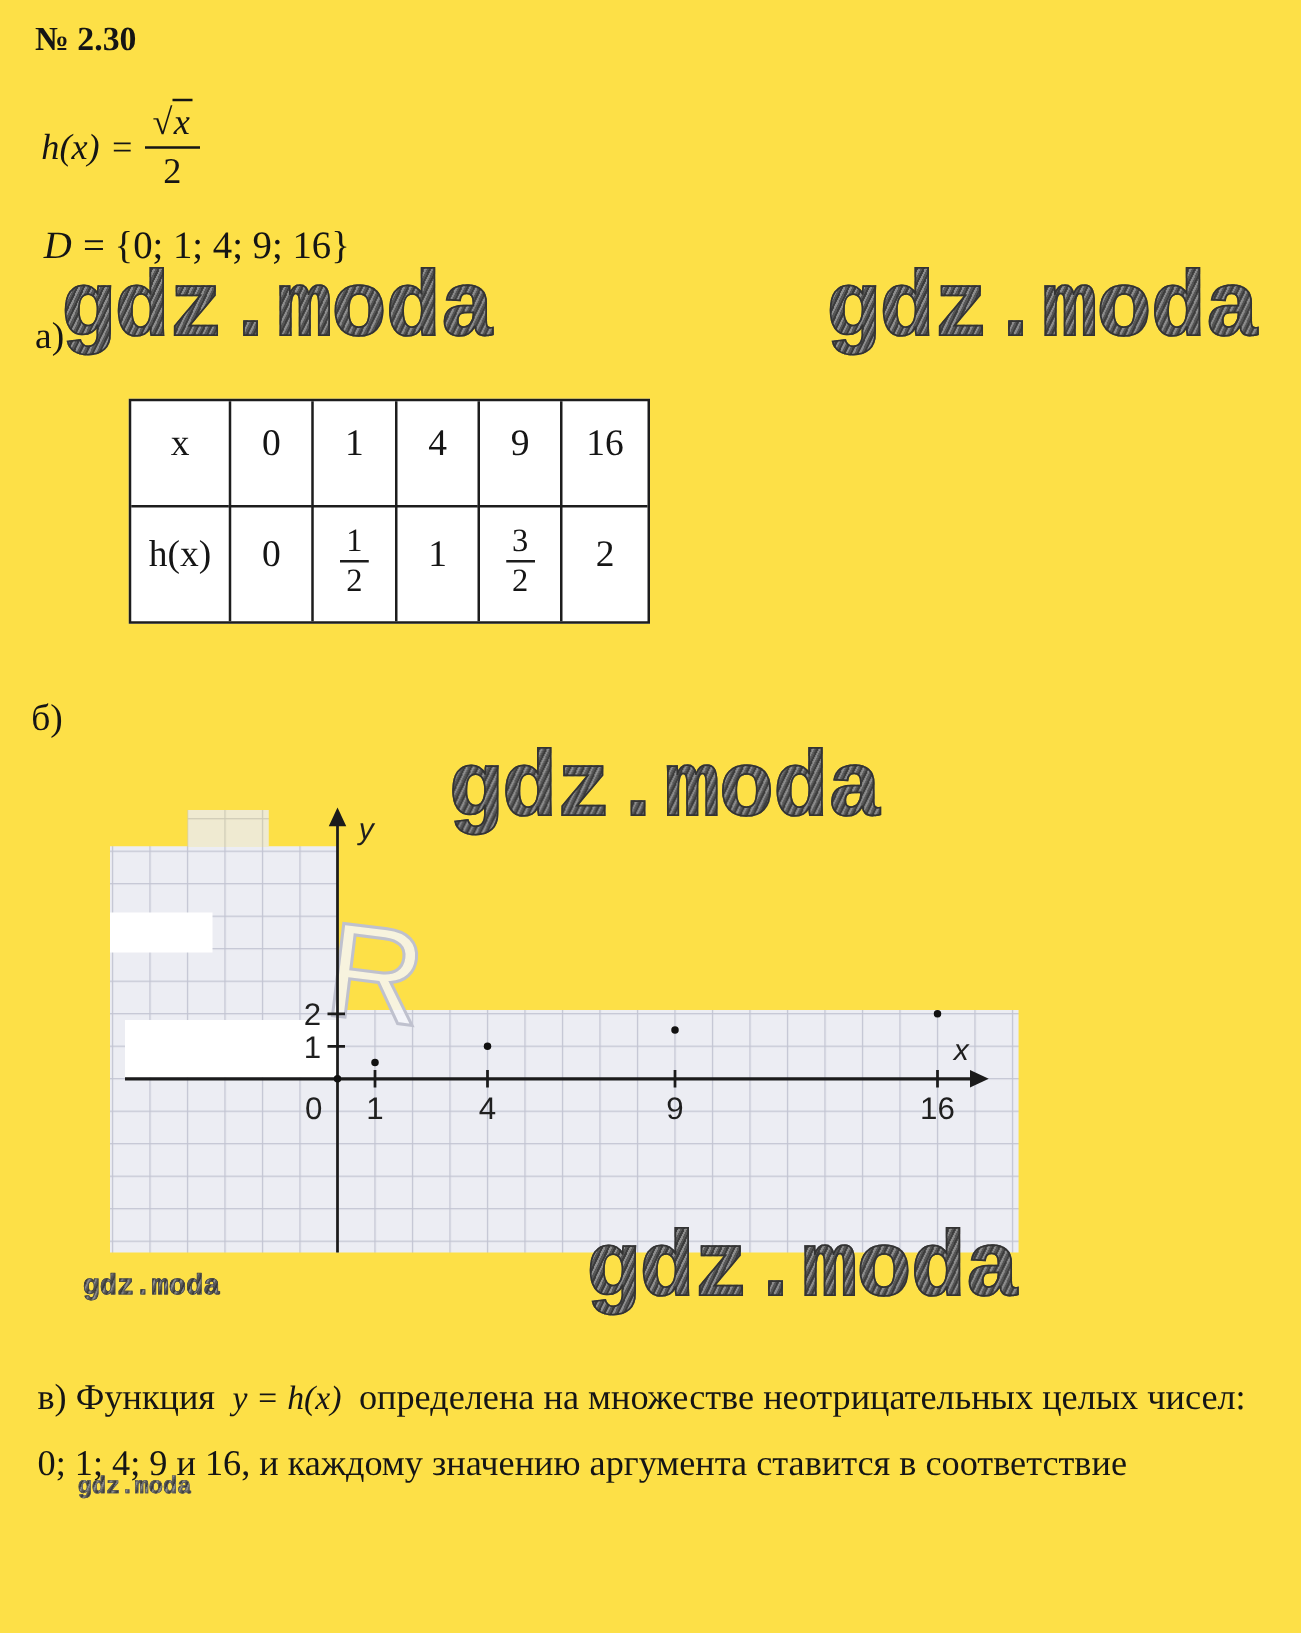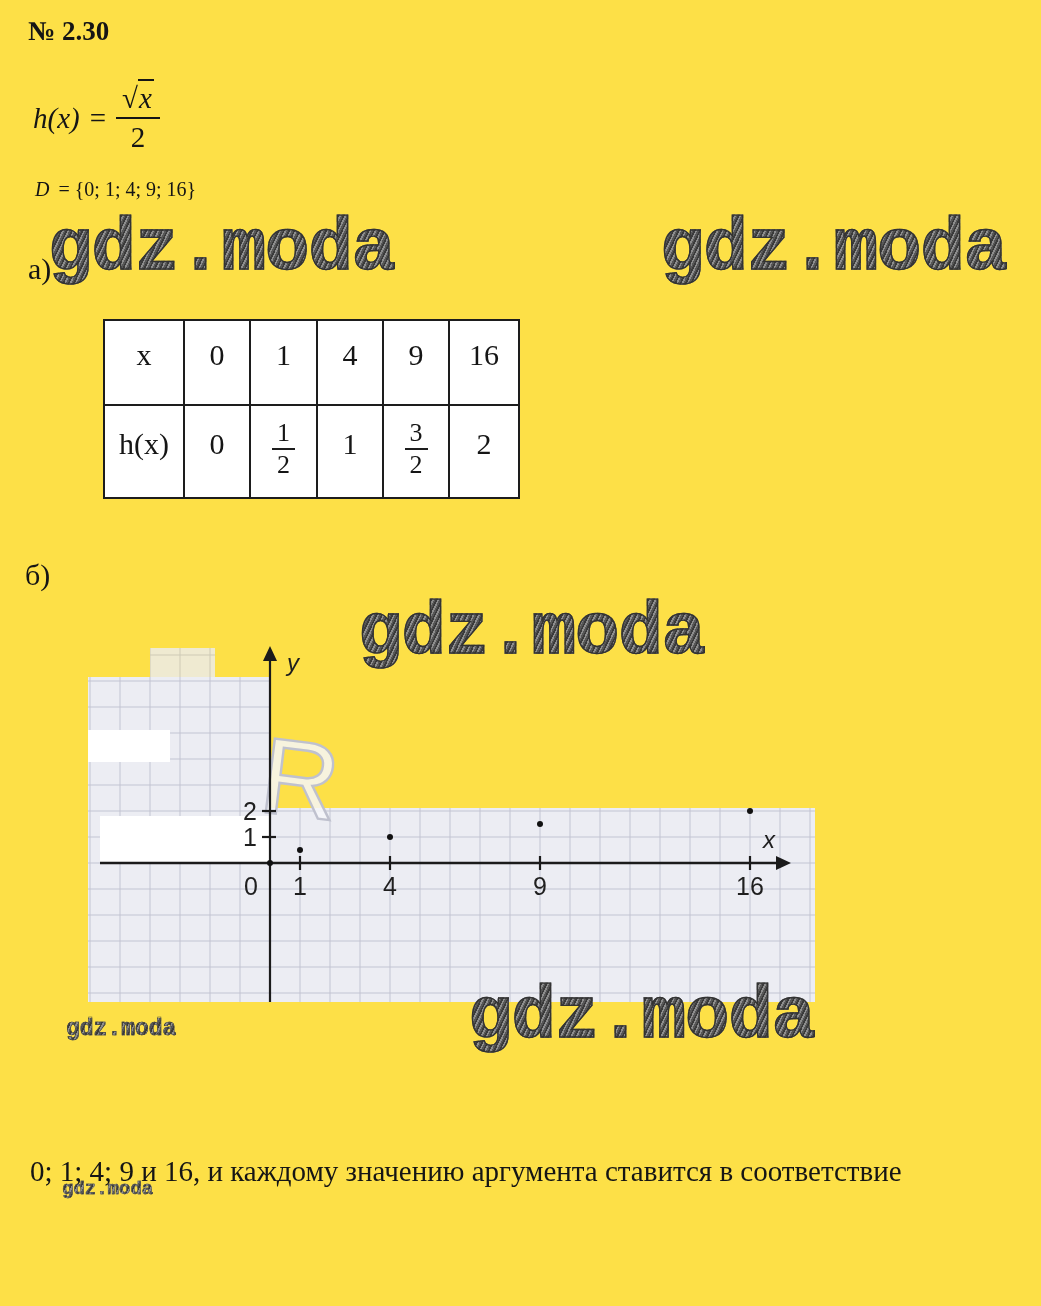--- a/index.html
+++ b/index.html
@@ -14,21 +14,21 @@
   .part-label { font-size:30px; }
   .body-line { font-size:29px; white-space:nowrap; }
   .math { font-style:italic; }
 
   
   .formula { left:33px; top:82px; display:flex; align-items:center; gap:10px; font-size:29px; }
   .frac { display:inline-flex; flex-direction:column; align-items:center; line-height:1.15; }
   .frac .num { padding:0 6px 2px; }
   .frac .den { border-top:2px solid #151515; padding:2px 6px 0; align-self:stretch; text-align:center; }
   .radicand { font-style:italic; border-top:2px solid #151515; padding:1px 2px 0 1px; }
-  .domain-line { left:35px; top:178px; font-size:20px; }
+  .domain-line { left:35px; top:178px; font-size:31px; }
   .domain-line .rest { margin-left:9px; }
 
   
   .vtable {
     left:103px; top:319px; display:grid;
     grid-template-columns:78px 66px 67px 66px 66px 70px;
     grid-template-rows:83px 93px;
     border:2px solid #1d1d1d; background:#fff;
   }
   .vtable .cell {
@@ -166,16 +166,19 @@
         <circle cx="215" cy="205" r="3" class="pt" fill="#111111"></circle>
         <circle cx="305" cy="192" r="3" class="pt" fill="#111111"></circle>
         <circle cx="455" cy="179" r="3" class="pt" fill="#111111"></circle>
         <circle cx="665" cy="166" r="3" class="pt" fill="#111111"></circle>
       </svg>
   </div>
 
   <div class="abs wm wm-big wm-bottom">gdz.moda</div>
   <div class="abs wm wm-tiny wm-graph">gdz.moda</div>
 
+  <div class="abs body-line line1">
+    <span>в) Функция</span><span class="seg-math">y = h(x)</span><span>определена на множестве неотрицательных целых чисел:</span>
+  </div>
   <div class="abs body-line line2">0; 1; 4; 9 и 16, и каждому значению аргумента ставится в соответствие</div>
   <div class="abs wm wm-mini wm-text">gdz.moda</div>
 
 </div>
 
 </body></html>

